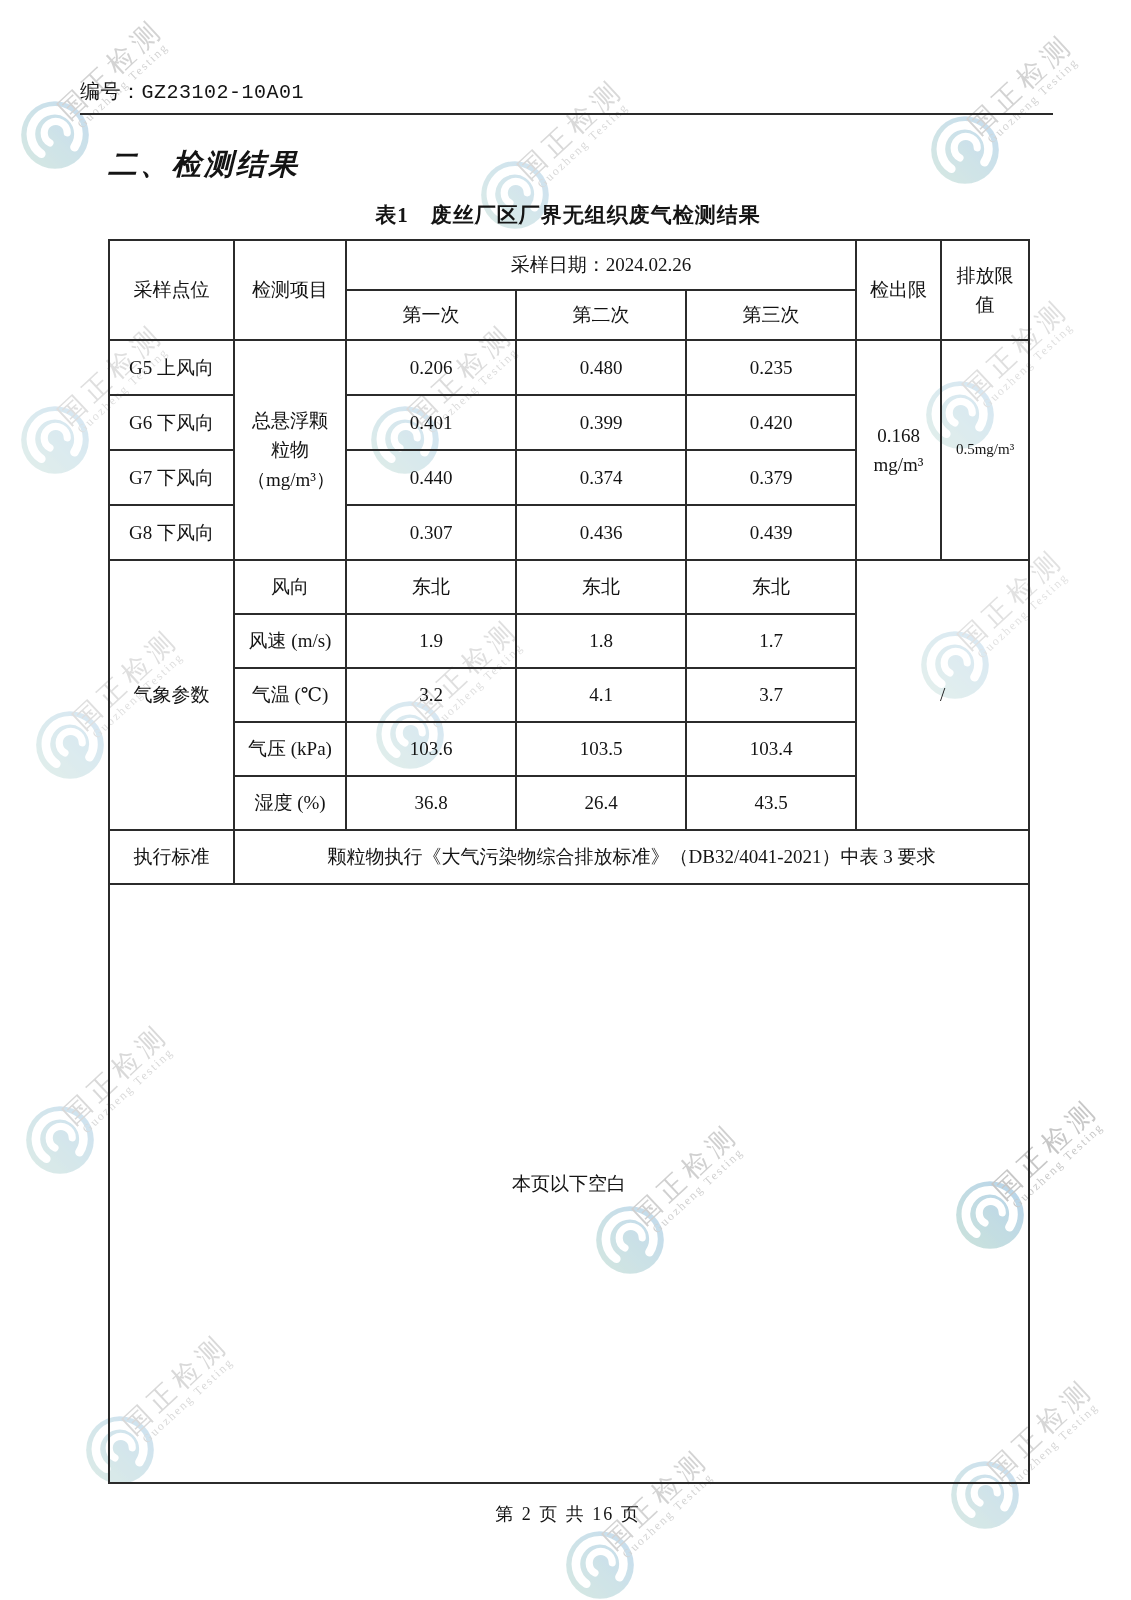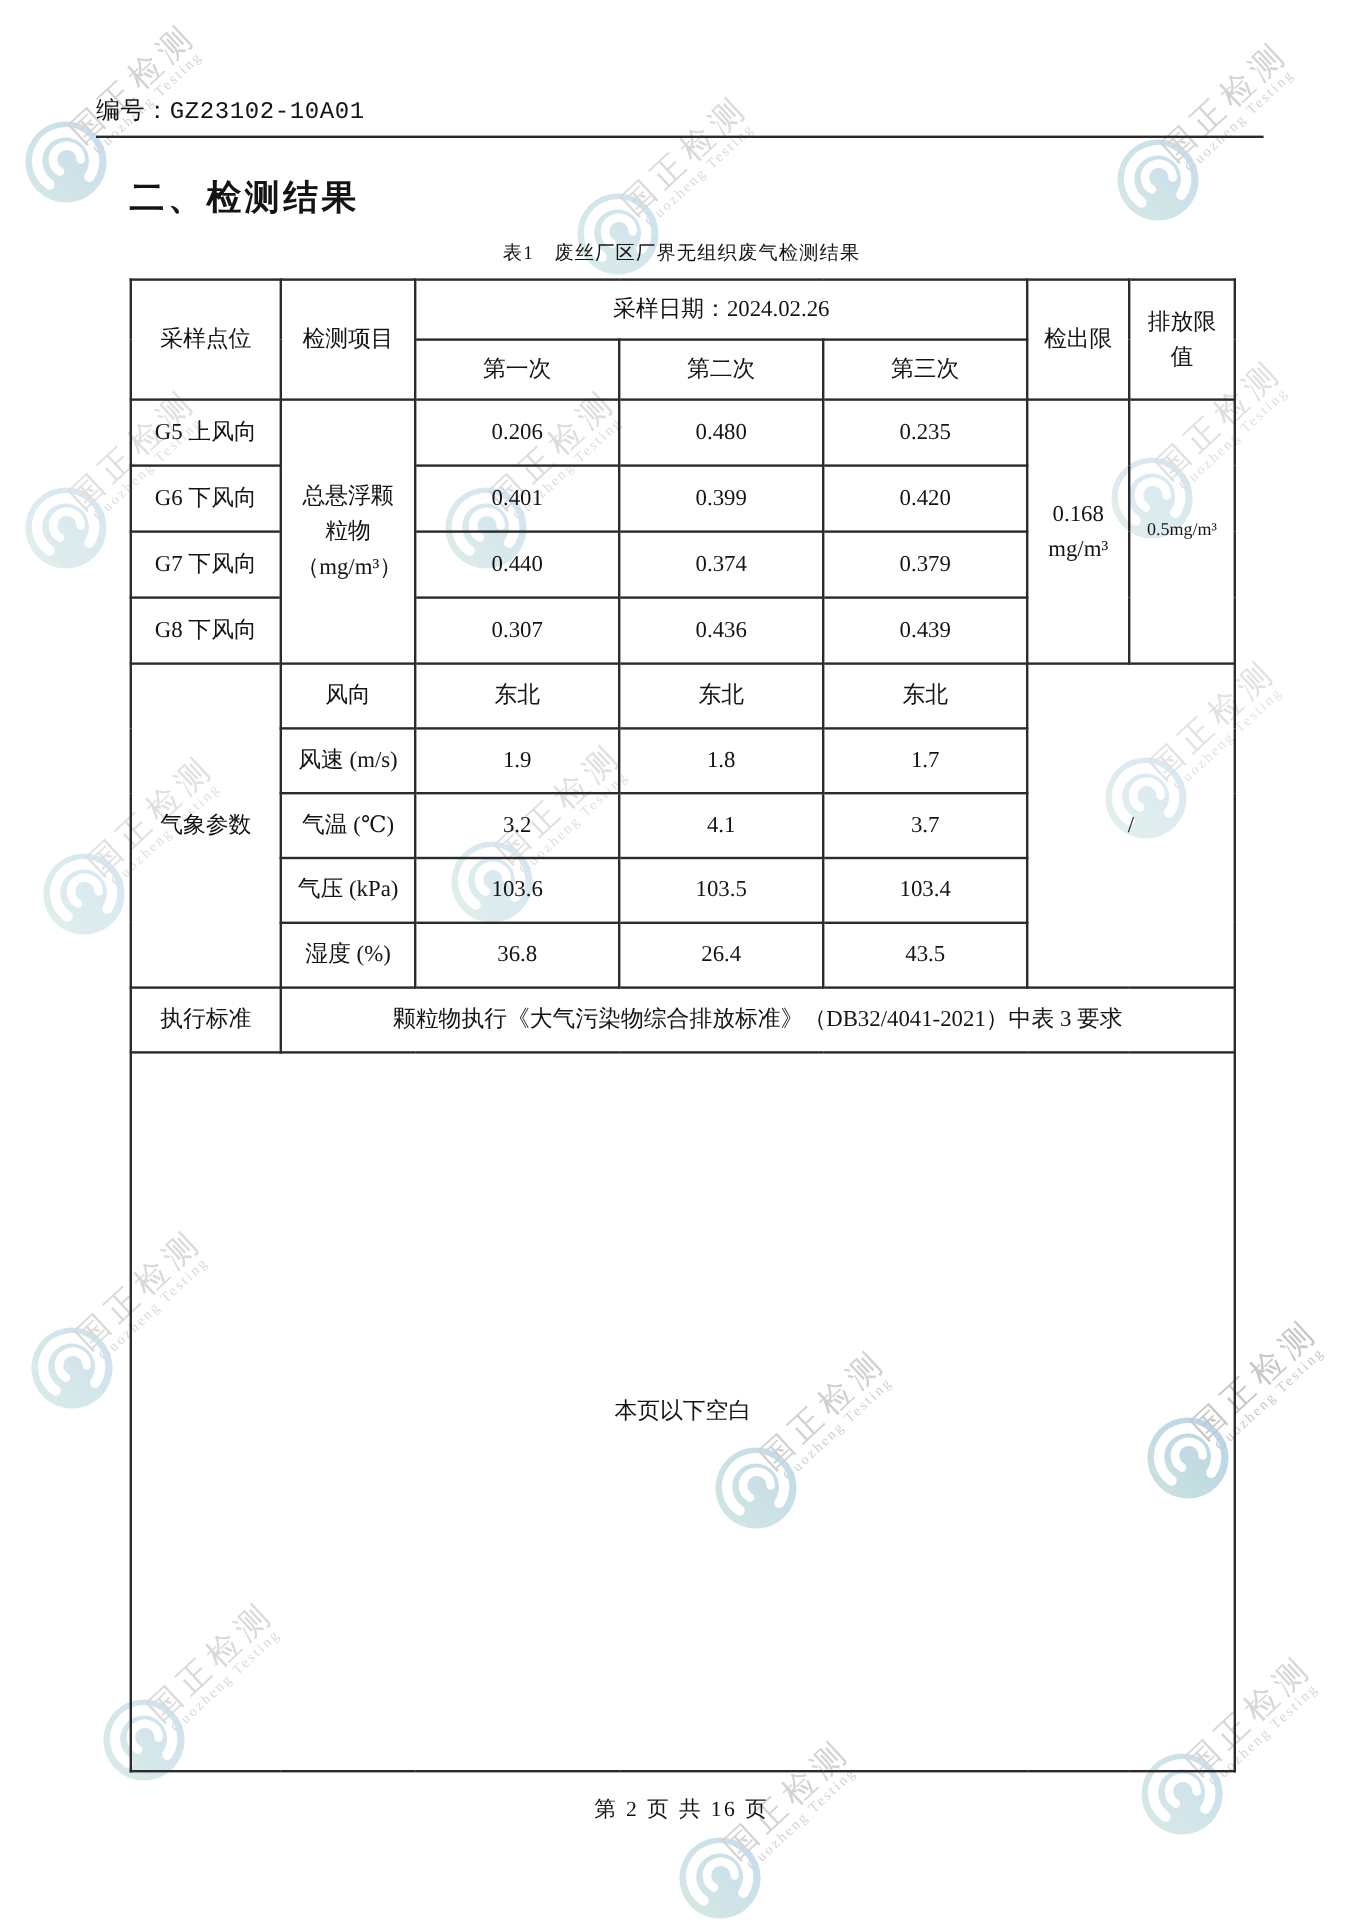--- a/index.html
+++ b/index.html
@@ -23,24 +23,25 @@
   .doc-header{
     display:flex; justify-content:space-between; align-items:flex-end;
     margin:78px 78px 0 80px; font-size:20px;
   }
   .doc-header .left{font-weight:bold;}
   .doc-header .right{letter-spacing:.5px;font-family:Liberation Mono, monospace;}
   .header-rule{margin:8px 78px 0 80px; border-bottom:2.5px solid #2a2a2a; height:0;}
   .section-title{
     margin:30px 0 0 108px; font-size:29px; font-weight:bold; letter-spacing:3px;
     font-family:"Liberation Serif","DejaVu Serif",serif;
+    font-style:italic;
   }
   .table-title{
     width:920px; margin:16px 0 10px 108px; text-align:center;
-    font-size:16px; font-weight:normal; letter-spacing:1px;
+    font-size:21px; font-weight:bold; letter-spacing:1px;
   }
   table.report{
     margin-left:108px; width:920px; border-collapse:collapse; table-layout:fixed;
     font-size:19px;
   }
   table.report td{
     border:2px solid #2b2b2b; text-align:center; vertical-align:middle;
     padding:2px 12px; line-height:1.55; background:transparent;
   }
   col.c1{width:125px;} col.c2{width:112px;} col.c3{width:170px;}

